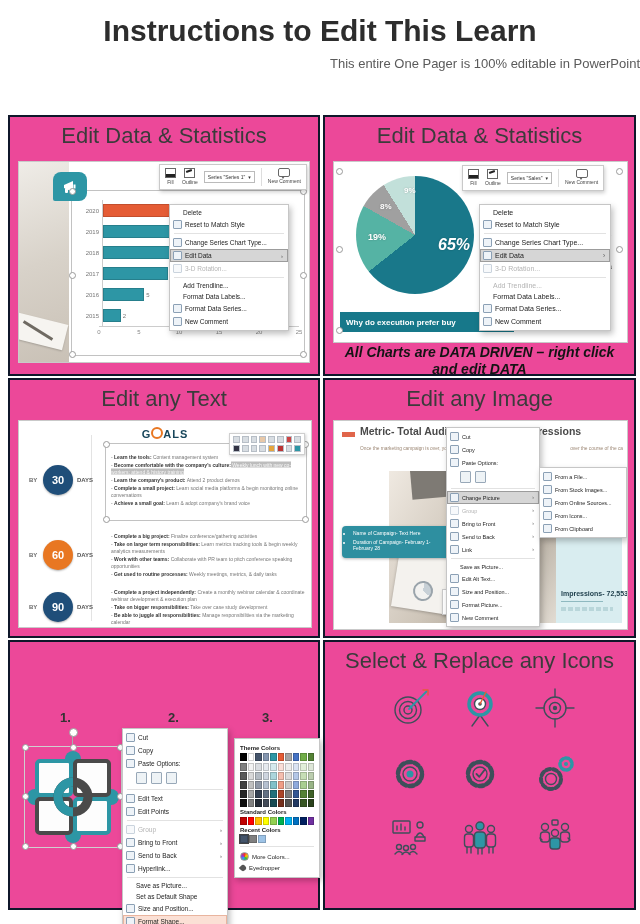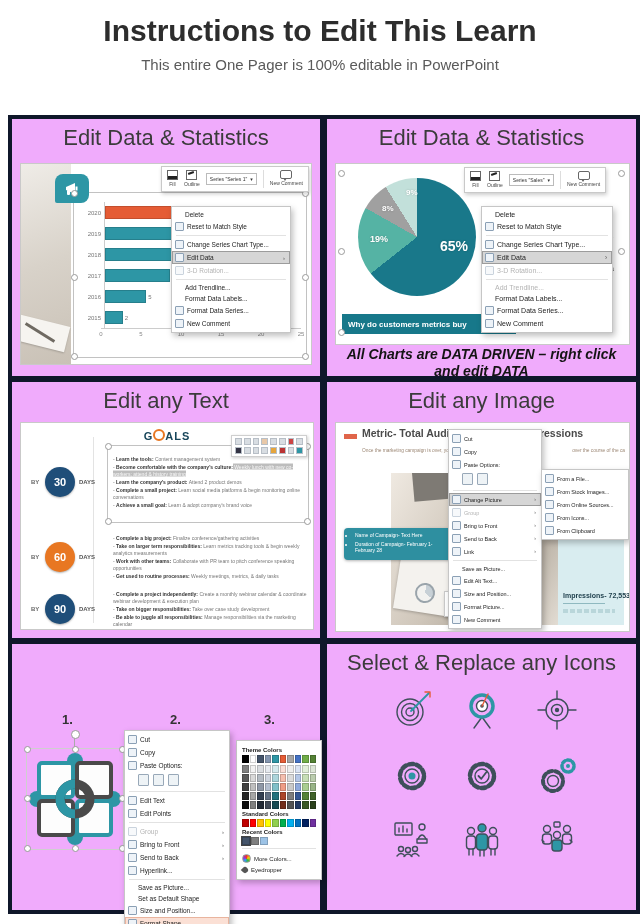--- a/index.html
+++ b/index.html
@@ -1,19 +1,19 @@
 <!DOCTYPE html>
 <html><head>
 <meta charset="utf-8">
 <style>
   html,body{margin:0;padding:0;background:#fff;font-family:"Liberation Sans",sans-serif;}
   .page{position:relative;width:640px;height:924px;background:#fff;overflow:hidden;border-bottom:2px solid #ececec;}
   .hdr-title{position:absolute;left:0;top:14px;width:100%;text-align:center;font-size:30px;font-weight:bold;color:#2d2d2d;margin:0;}
-  .hdr-sub{position:absolute;left:0;top:56px;width:100%;text-align:center;font-size:15px;color:#5a5a5a;margin:0;}
-  .panel{position:absolute;background:#f0abfc;border:4px solid #0f172a;}
+  .hdr-sub{position:absolute;left:0;top:56px;width:100%;text-align:right;font-size:13px;color:#5a5a5a;margin:0;}
+  .panel{position:absolute;background:#ec4899;border:2px solid #0f172a;}
   .panel h2{position:absolute;left:0;top:6px;width:100%;text-align:center;font-size:22px;font-weight:400;color:#3b3b3b;margin:0;}
   .frame{position:absolute;border:1px solid #c9c9c9;background:#fff;overflow:hidden;}
   
   .photo1{position:absolute;left:0;top:0;bottom:0;width:50px;background:linear-gradient(160deg,#efece7,#d8d2c9 50%,#c9c1b6);}
   .ph-a{position:absolute;left:-8px;bottom:18px;width:55px;height:26px;background:#f6f4f0;transform:rotate(14deg);box-shadow:0 1px 2px rgba(0,0,0,.2);}
   .ph-b{position:absolute;left:2px;bottom:30px;width:34px;height:3px;background:#6f6a62;transform:rotate(32deg);}
   .badge{position:absolute;left:34px;top:10px;width:34px;height:29px;background:#2D96A5;border-radius:8px 8px 8px 2px;display:flex;align-items:center;justify-content:center;z-index:3;}
   
   .selframe{position:absolute;border:1px solid #c2c2c2;}
   .hdl{position:absolute;width:5px;height:5px;border:1px solid #9a9a9a;background:#fff;border-radius:50%;z-index:7;}
@@ -264,21 +264,21 @@
   <section class="panel" style="left:323px;top:115px;width:309px;height:257px">
     <h2>Edit Data &amp; Statistics</h2>
     <div class="frame" style="left:8px;top:44px;width:293px;height:180px">
       <div class="hdl" style="left:2px;top:6px"></div>
       <div class="hdl" style="left:2px;top:84px"></div>
       <div class="hdl" style="left:2px;bottom:8px"></div>
       <div class="hdl" style="right:4px;top:6px"></div>
       <div class="hdl" style="right:4px;top:84px"></div>
       <div class="pie" id="pie" style="left: 22px; top: 14px; width: 118px; height: 118px; background: conic-gradient(rgb(25, 120, 138) 0deg, rgb(25, 120, 138) 231.683deg, rgb(85, 179, 164) 231.683deg, rgb(85, 179, 164) 299.406deg, rgb(160, 160, 160) 299.406deg, rgb(160, 160, 160) 327.921deg, rgb(194, 224, 218) 327.921deg, rgb(194, 224, 218) 360deg);"></div>
       <div id="pie-labels">
-          <span class="pie-lbl" style="left: 104px; top: 74px; font-size: 14px;">65%</span>
+          <span class="pie-lbl" style="left: 104px; top: 74px; font-size: 16px; font-style: italic;">65%</span>
           <span class="pie-lbl" style="left: 34px; top: 70px; font-size: 9px;">19%</span>
           <span class="pie-lbl" style="left: 46px; top: 40px; font-size: 8px;">8%</span>
           <span class="pie-lbl" style="left: 70px; top: 24px; font-size: 8px;">9%</span>
         </div>
       <div style="position:absolute;right:2px;top:52px;width:58px" id="pie-legend">
           <div class="legend-row">
             <span class="legend-sq" style="background: rgb(22, 70, 92);"></span>
             <span>To see &amp; tou</span>
           </div>
           <div class="legend-row">
@@ -287,21 +287,21 @@
           </div>
           <div class="legend-row">
             <span class="legend-sq" style="background: rgb(74, 163, 181);"></span>
             <span>I like the per</span>
           </div>
           <div class="legend-row">
             <span class="legend-sq" style="background: rgb(156, 201, 194);"></span>
             <span>To take adva</span>
           </div>
         </div>
-      <div class="banner" style="left:6px;top:150px;width:162px;height:20px">Why do customers metrics buy</div>
+      <div class="banner" style="left:6px;top:150px;width:162px;height:20px">Why do execution prefer buy</div>
       <div class="mtb" style="left:128px;top:3px">
         <div class="mtb-item">
             <span class="g-fill"></span>
             <span>Fill</span>
           </div>
         <div class="mtb-item">
             <span class="g-pen"></span>
             <span>Outline</span>
           </div>
         <div class="mtb-dd">

